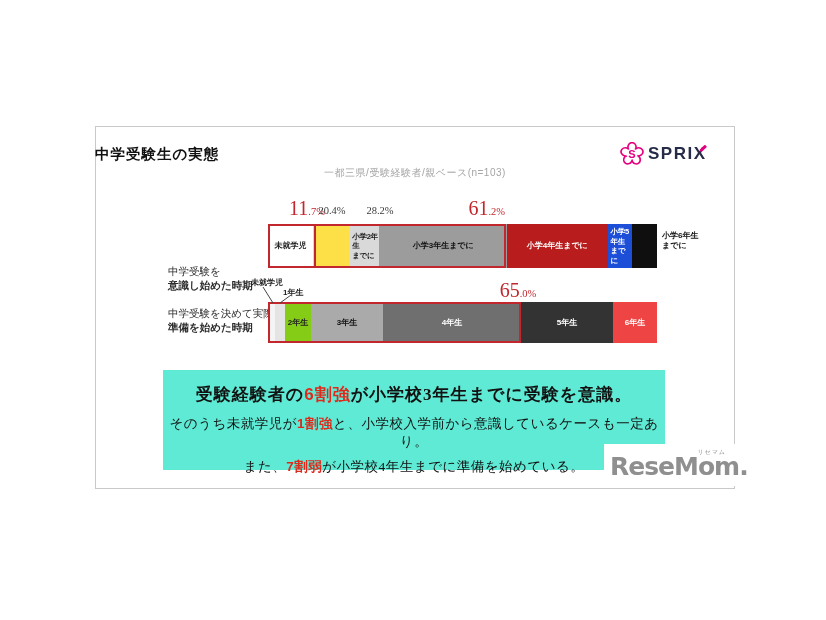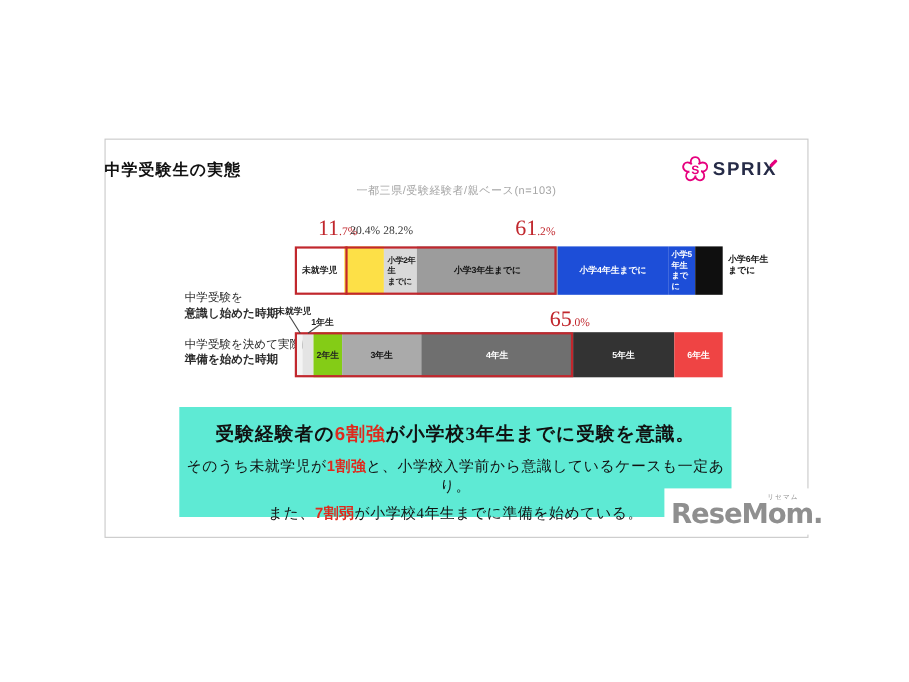--- a/index.html
+++ b/index.html
@@ -106,37 +106,37 @@
         <span class="seg-label ml" style="color: rgb(34, 34, 34);">小学1年生
 までに</span>
       </div>
       <div class="seg left-align" style="width: 7.8%; background: rgb(217, 217, 217);">
         <span class="seg-label ml" style="color: rgb(34, 34, 34);">小学2年生
 までに</span>
       </div>
       <div class="seg" style="width: 33%; background: rgb(156, 156, 156);">
         <span class="seg-label" style="color: rgb(17, 17, 17);">小学3年生までに</span>
       </div>
-      <div class="seg" style="width: 26%; background: #1d4ed8;">
+      <div class="seg" style="width: 26%; background: #b91c1c;">
         <span class="seg-label" style="color: rgb(255, 255, 255);">小学4年生までに</span>
       </div>
       <div class="seg left-align" style="width: 6.4%; background: #1d4ed8;">
         <span class="seg-label ml" style="color: rgb(255, 255, 255);">小学5年生
 までに</span>
       </div>
       <div class="seg" style="width: 6.4%; background: rgb(15, 15, 15);"></div>
       <div class="hl" style="width: 61.2%; border-color: rgb(193, 39, 45);"></div>
       <div class="hl-div" style="left: 11.7%; background: rgb(193, 39, 45);"></div>
     </div>
   <div class="outside-label" style="left:662px; top:231px;">小学6年生
 までに</div>
 
   <div class="pct em" style="left:289px; top:199px;"><span class="pb">11</span><span class="ps">.7%</span></div>
   <div class="pct plain" style="left:332px; top:205px; transform:translateX(-50%);">20.4%</div>
-  <div class="pct plain" style="left:362px; top:205px; transform:translateX(-50%);">28.2%</div>
+  <div class="pct plain" style="left:380px; top:205px; transform:translateX(-50%);">28.2%</div>
   <div class="pct em" style="left:505px; top:199px; transform:translateX(-100%);"><span class="pb">61</span><span class="ps">.2%</span></div>
 
   <div class="row-label" style="left:168px; top:306px;">
     <span class="l1">中学受験を決めて実際に</span>
     <span class="l2">準備を始めた時期</span>
   </div>
   <div class="bar bar2">
       <div class="seg" style="width: 1.8%; background: rgb(244, 244, 244);"></div>
       <div class="seg" style="width: 2.6%; background: rgb(228, 228, 228);"></div>
       <div class="seg" style="width: 6.6%; background: #84cc16;">

